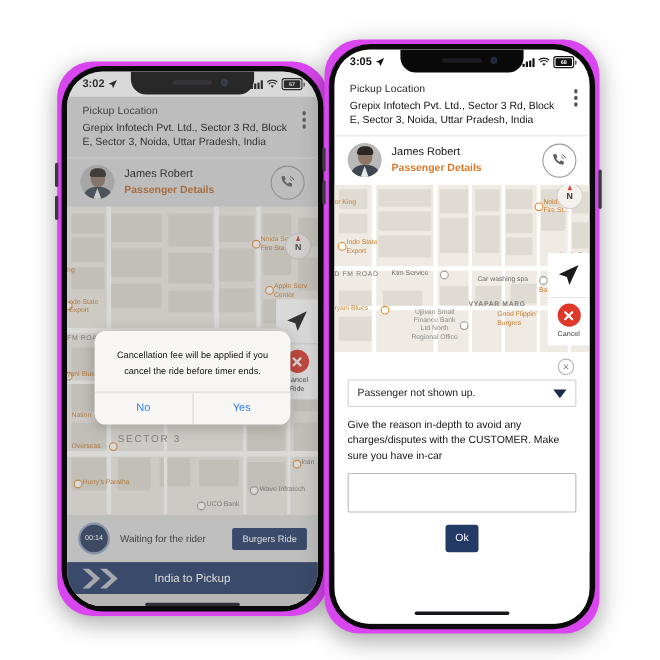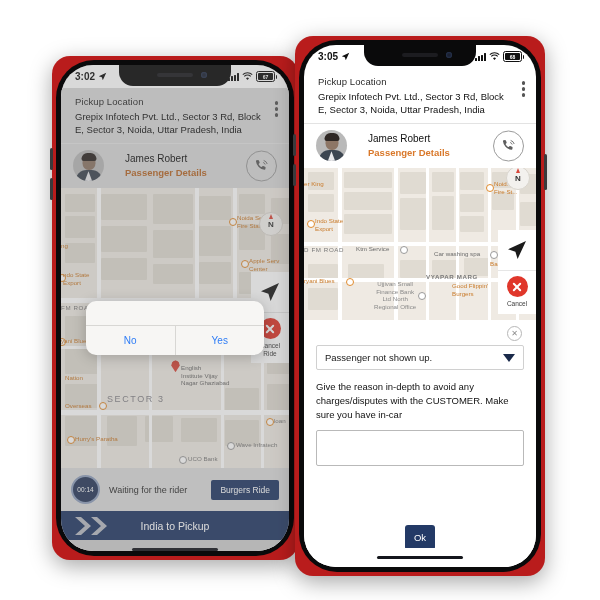--- a/index.html
+++ b/index.html
@@ -4,21 +4,21 @@
 <style>
   html,body{margin:0;padding:0;}
   body{
     width:600px;height:600px;background:#ffffff;
     font-family:"Liberation Sans","DejaVu Sans",sans-serif;
     overflow:hidden;position:relative;
   }
   .stage{position:absolute;inset:0;}
 
   
-  .phone{position:absolute;border-radius:18px;background:#b91c1c;
+  .phone{position:absolute;border-radius:32px;background:#d946ef;
          box-shadow:0 6px 22px rgba(0,0,0,.35);}
   .phone .bezel{position:absolute;inset:4px;border-radius:38px;background:#0a0a0b;}
   .phone .screen{position:absolute;inset:9px;border-radius:32px;overflow:hidden;background:#fff;}
   .phone .side-btn{position:absolute;background:#3a3a3c;border-radius:2px;}
 
   #phone-left{left:52px;top:56px;width:246px;height:504px;}
   #phone-right{left:295px;top:36px;width:250px;height:540px;z-index:5;}
 
   
   .notch{position:absolute;left:50%;transform:translateX(-50%);top:0;
@@ -45,21 +45,21 @@
 
   
   .header{padding:8px 14px 7px 14px;position:relative;}
   .hdr-title{font-size:9.5px;color:#2a2a2a;letter-spacing:.1px;}
   .hdr-addr{font-size:9.5px;color:#111;line-height:1.38;margin-top:3px;max-width:196px;}
   .kebab{position:absolute;right:11px;top:13px;display:flex;flex-direction:column;gap:2.5px;}
   .kebab i{width:3.5px;height:3.5px;border-radius:50%;background:#555;display:block;}
   .divider{height:1px;background:#e3e3e3;margin:0;}
 
   
-  .passenger{display:flex;align-items:center;padding:6px 12px 7px 12px;position:relative;gap:12px;}
+  .passenger{display:flex;align-items:center;padding:6px 12px 7px 12px;position:relative;}
   .avatar{width:31px;height:31px;border-radius:50%;overflow:hidden;flex:none;background:#b9b9b9;position:relative;}
   .avatar .head{position:absolute;left:50%;top:5px;transform:translateX(-50%);
         width:13px;height:15px;border-radius:50% 50% 45% 45%;background:#8d7666;}
   .avatar .hair{position:absolute;left:50%;top:3px;transform:translateX(-50%);
         width:15px;height:8px;border-radius:8px 8px 3px 3px;background:#2e2724;}
   .avatar .body{position:absolute;left:50%;bottom:-2px;transform:translateX(-50%);
         width:27px;height:13px;border-radius:11px 11px 0 0;background:#3d4651;}
   .avatar .shirt{position:absolute;left:50%;bottom:-2px;transform:translateX(-50%);
         width:9px;height:12px;background:#e8e8ea;clip-path:polygon(50% 0,100% 100%,0 100%);}
   .pname{margin-left:9px;}
@@ -131,21 +131,21 @@
   .closewrap{display:flex;justify-content:flex-end;padding-right:2px;}
   .closecircle{width:13px;height:13px;border-radius:50%;border:1px solid #b7b7b7;
      position:relative;color:#8d8d8d;font-size:8px;display:flex;align-items:center;justify-content:center;line-height:1;}
   .select{margin-top:4px;border:1px solid #d0d0d0;border-radius:2px;height:23px;
      display:flex;align-items:center;padding:0 8px;justify-content:space-between;}
   .select span{font-size:9.5px;color:#1a1a1a;}
   .caret{width:0;height:0;border-left:6px solid transparent;border-right:6px solid transparent;border-top:8px solid #1a2a4a;}
   .hint{font-size:9.5px;color:#111;line-height:1.45;margin-top:10px;}
   .textarea{margin-top:8px;height:34px;border:1px solid #b9b9b9;border-radius:2px;background:#fff;}
   .okwrap{display:flex;justify-content:center;margin-top:11px;}
-  .okbtn{background:#233a66;color:#fff;font-size:9.5px;padding:7px 9px;border-radius:3px;margin-top:48px;}
+  .okbtn{background:#233a66;color:#fff;font-size:9.5px;padding:7px 9px;border-radius:3px;}
 </style>
 </head>
 <body>
 
 <div class="stage">
 
   <div class="phone" id="phone-left">
     <div class="side-btn" style="left:-2px;top:92px;width:3px;height:22px;"></div>
     <div class="side-btn" style="left:-2px;top:122px;width:3px;height:22px;"></div>
     <div class="side-btn" style="right:-2px;top:112px;width:3px;height:34px;"></div>
@@ -316,20 +316,21 @@
         <div class="txt">India to Pickup</div>
       </div>
 
       <div class="homebar">
           <i></i>
         </div>
 
       <div class="dim"></div>
       <div class="dialog">
         <div class="d-body">
+          <div class="d-msg">Cancellation fee will be applied if you cancel the ride before timer ends.</div>
         </div>
         <div class="d-actions">
           <div class="d-btn">No</div>
           <div class="d-btn">Yes</div>
         </div>
       </div>
 
     </div>
   </div>
 

